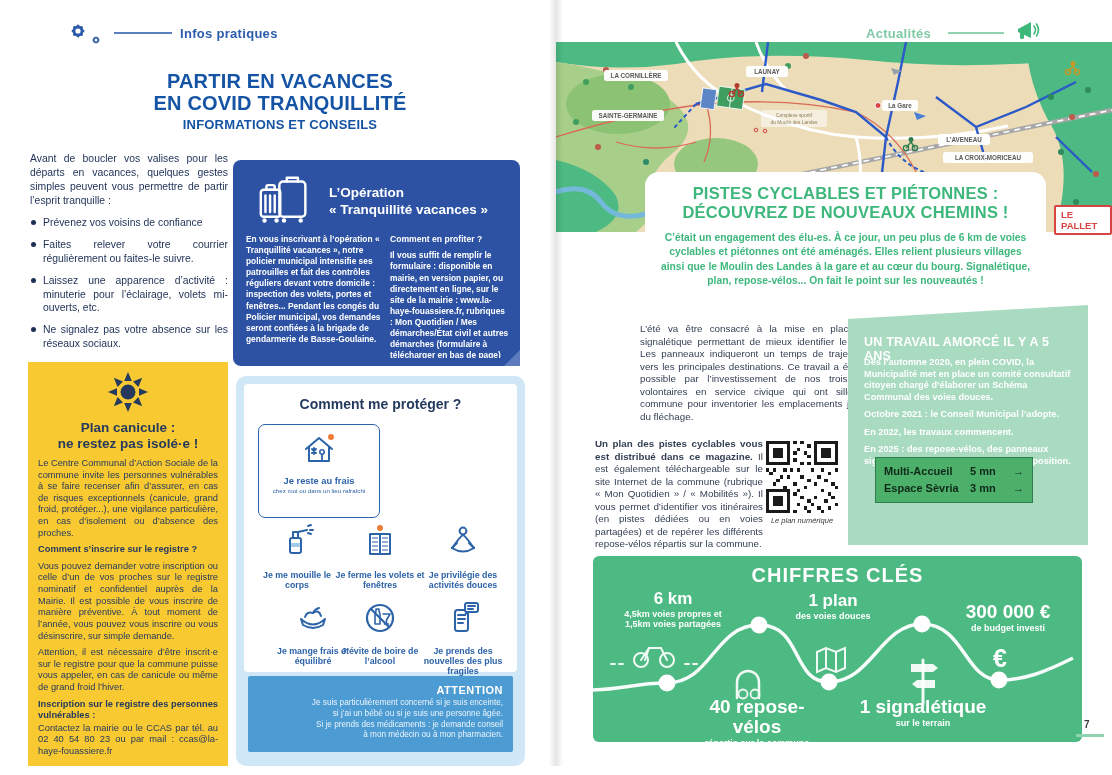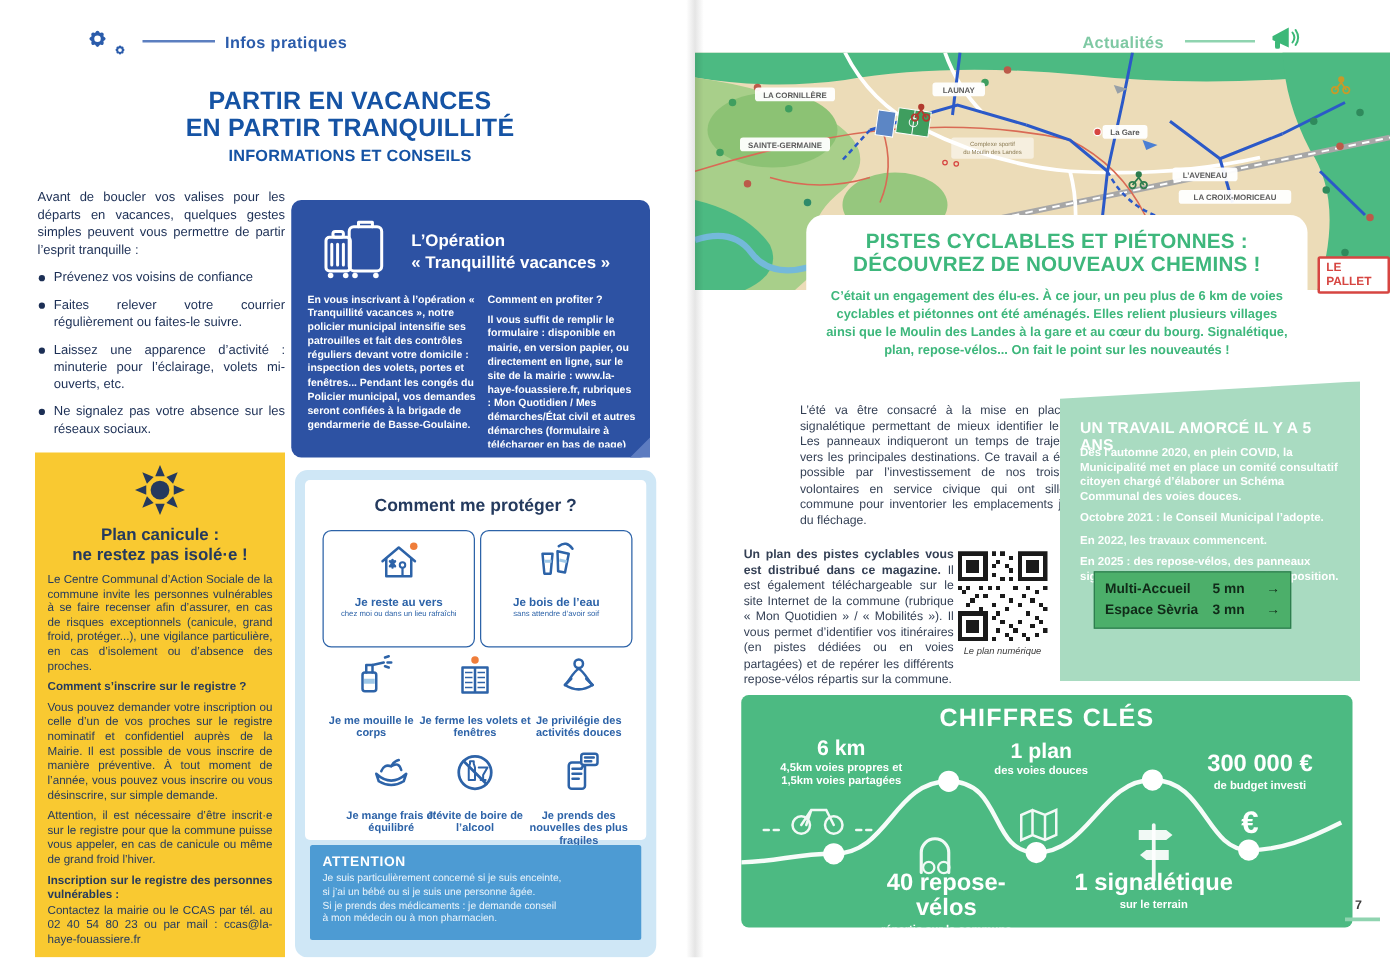--- a/index.html
+++ b/index.html
@@ -33,21 +33,21 @@
   .canicule-body .bh{font-weight:bold;}
 
   .protect{left:236px;top:376px;width:289px;height:390px;background:#cfe7f6;border-radius:10px;}
   .protect-inner{left:8px;top:8px;width:273px;height:288px;background:#ffffff;border-radius:4px;}
   .protect-title{left:0;top:20px;width:289px;text-align:center;font-weight:bold;font-size:14px;color:#243a5e;}
   .pcard{top:48px;width:120px;height:92px;background:#fff;border:1.4px solid #2d63a8;border-radius:7px;text-align:center;}
   .pcard .lbl{font-weight:bold;color:#2d63a8;font-size:9.3px;margin-top:2px;}
   .pcard .sub{color:#2d63a8;font-size:6.2px;margin-top:1px;}
   .pitem{width:92px;text-align:center;}
   .pitem .lbl{font-weight:bold;color:#2d63a8;font-size:8.8px;line-height:1.15;margin-top:4px;}
-  .attention{left:12px;top:300px;width:265px;height:76px;background:#4d9bd3;color:#fff;padding:8px 10px;box-sizing:border-box;border-radius:2px;}
+  .attention{left:12px;top:300px;width:265px;height:76px;background:#4d9bd3;color:#fff;padding:8px 10px;box-sizing:border-box;border-radius:2px;text-align:right;}
   .attention .at{font-weight:bold;font-size:11px;letter-spacing:.5px;margin-bottom:2px;}
   .attention .al{font-size:8.2px;line-height:1.32;color:#eaf4fb;}
 
   
   .hdr-label-green{font-size:13px;font-weight:bold;color:#7fc9a4;letter-spacing:.3px;}
   .hdr-line-green{height:2px;background:#8fd4b0;}
   .map-wrap{left:0;top:42px;width:556px;height:190px;}
   .pallet-sign{left:498px;top:205px;background:#fff;border:2px solid #d64541;color:#d64541;font-weight:bold;font-size:9.5px;padding:2px 5px;border-radius:2px;}
 
   .panel{left:89px;top:172px;width:401px;background:#fff;border-radius:14px 14px 0 0;padding-top:12px;}
@@ -111,21 +111,21 @@
             <ellipse rx="2.8" ry="6.5" transform="rotate(135)"></ellipse>
         </g>
         <circle cx="32" cy="22" r="1.5" fill="#ffffff"></circle>
       </g>
     </svg>
     <div class="abs hdr-line-blue" style="left:114px;top:32px;width:58px;"></div>
     <div class="abs hdr-label-blue" style="left:180px;top:26px;">Infos pratiques</div>
 
     <div class="abs title-block">
       <div class="t1">PARTIR EN VACANCES</div>
-      <div class="t1">EN PARTIR TRANQUILLITÉ</div>
+      <div class="t1">EN COVID TRANQUILLITÉ</div>
       <div class="t2">INFORMATIONS ET CONSEILS</div>
     </div>
 
     <div class="abs intro-col">
       <div>Avant de boucler vos valises pour les départs en vacances, quelques gestes simples peuvent vous permettre de partir l’esprit tranquille :</div>
       <div class="bullet-row"><span class="dot"></span><span>Prévenez vos voisins de confiance</span></div>
       <div class="bullet-row"><span class="dot"></span><span>Faites relever votre courrier régulièrement ou faites-le suivre.</span></div>
       <div class="bullet-row"><span class="dot"></span><span>Laissez une apparence d’activité : minuterie pour l’éclairage, volets mi-ouverts, etc.</span></div>
       <div class="bullet-row"><span class="dot"></span><span>Ne signalez pas votre absence sur les réseaux sociaux.</span></div>
     </div>
@@ -196,34 +196,22 @@
         <svg width="40" height="40" style="margin-top:5px;" viewBox="0 0 40 40">
           <g stroke="#2d63a8" stroke-width="2" fill="none" stroke-linecap="round" stroke-linejoin="round">
             <path d="M7,19 L20,8 L33,19"></path>
               <path d="M10,17 V31 H30 V17"></path>
             <path d="M13,19 l4,4 M17,19 l-4,4 M15,18 v6"></path>
           </g>
           <circle cx="23" cy="22" r="2.2" fill="none" stroke="#2d63a8" stroke-width="1.6"></circle>
           <path d="M23,24 v6" stroke="#2d63a8" stroke-width="1.8"></path>
           <circle cx="32" cy="7" r="3" fill="#ef7d3a"></circle>
         </svg>
-        <div class="lbl">Je reste au vers</div>
+        <div class="lbl">Je reste au frais</div>
         <div class="sub">chez moi ou dans un lieu rafraîchi</div>
-      </div>
-      <div class="abs pcard" style="left:148px;">
-        <svg width="40" height="40" style="margin-top:5px;" viewBox="0 0 40 40">
-          <g stroke="#2d63a8" stroke-width="2" fill="none" stroke-linecap="round" stroke-linejoin="round">
-            <path d="M9,13 L17,13 L15.5,29 L10.5,29 Z"></path>
-            <path d="M21,11 L30,13 L27,28 L21.5,27 Z"></path>
-            <path d="M22,7 Q28,2 33,9"></path>
-          </g>
-          <path d="M10.2,19 h6 M22.5,18 l6,1.4" stroke="#9fc8e8" stroke-width="2.4"></path>
-        </svg>
-        <div class="lbl">Je bois de l’eau</div>
-        <div class="sub">sans attendre d’avoir soif</div>
       </div>
 
       <div class="abs pitem" style="left:15px;top:146px;">
         <svg width="40" height="40" viewBox="0 0 40 40">
           <g stroke="#2d63a8" stroke-width="2" fill="none" stroke-linecap="round" stroke-linejoin="round">
             <rect x="13" y="16" width="11" height="15" rx="2"></rect>
             <path d="M16,16 V10 h5 v6"></path>
               <path d="M21,10 L30,8"></path>
             <path d="M31,4 l3,-1 M33,8 l3,0 M31,11 l3,1"></path>
           </g>

